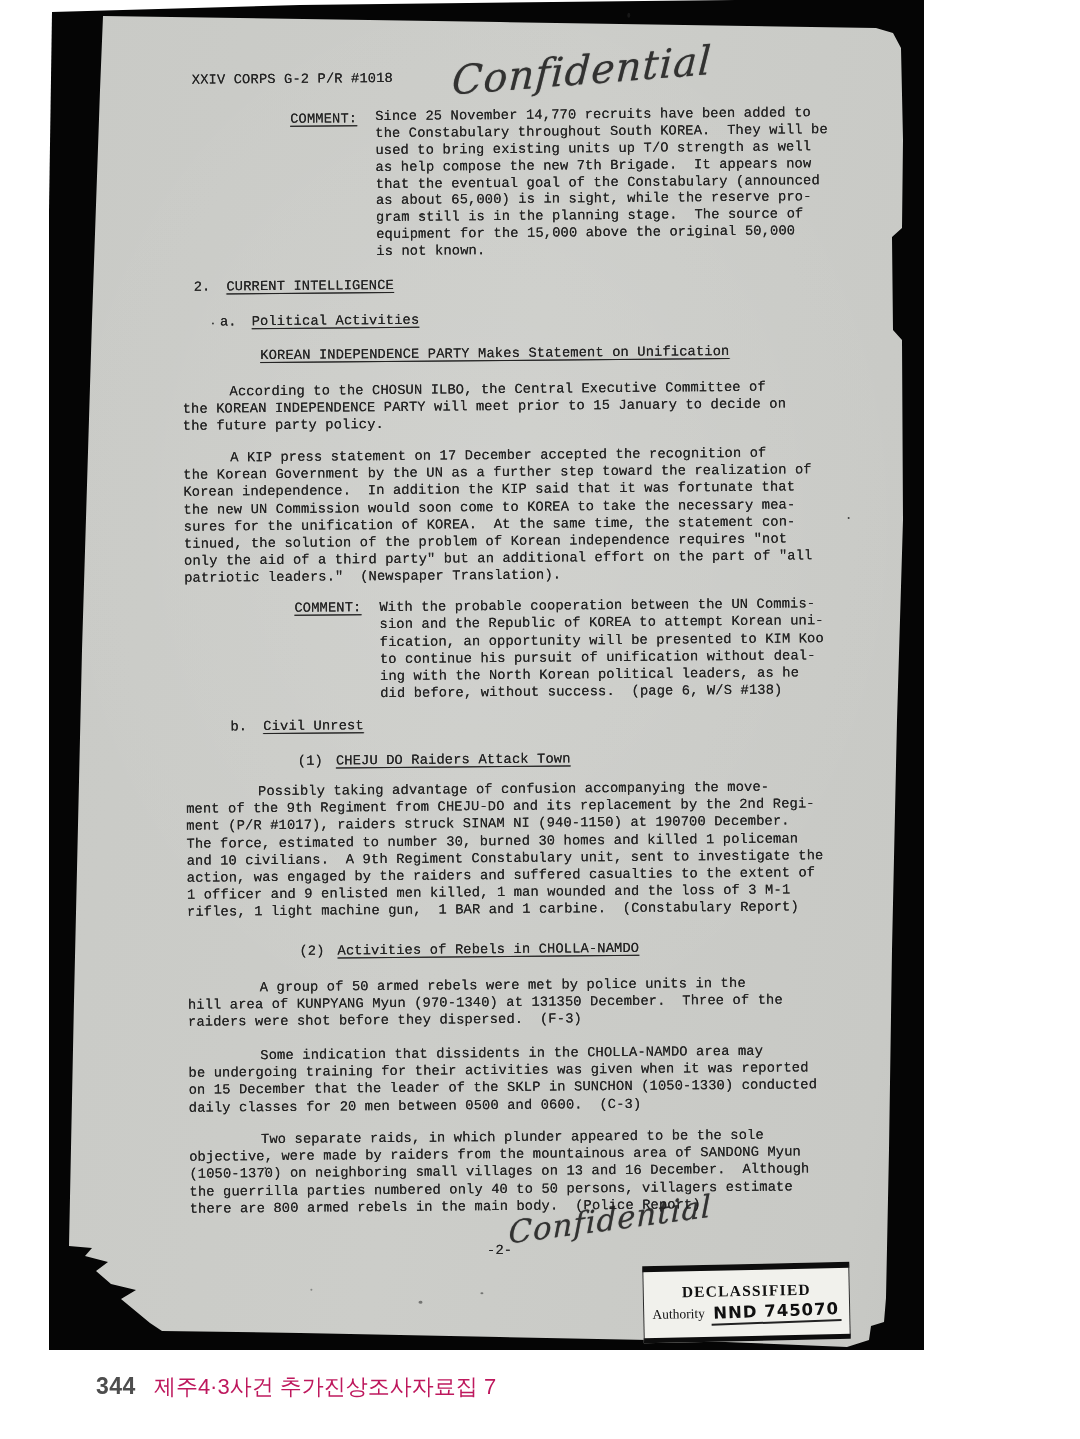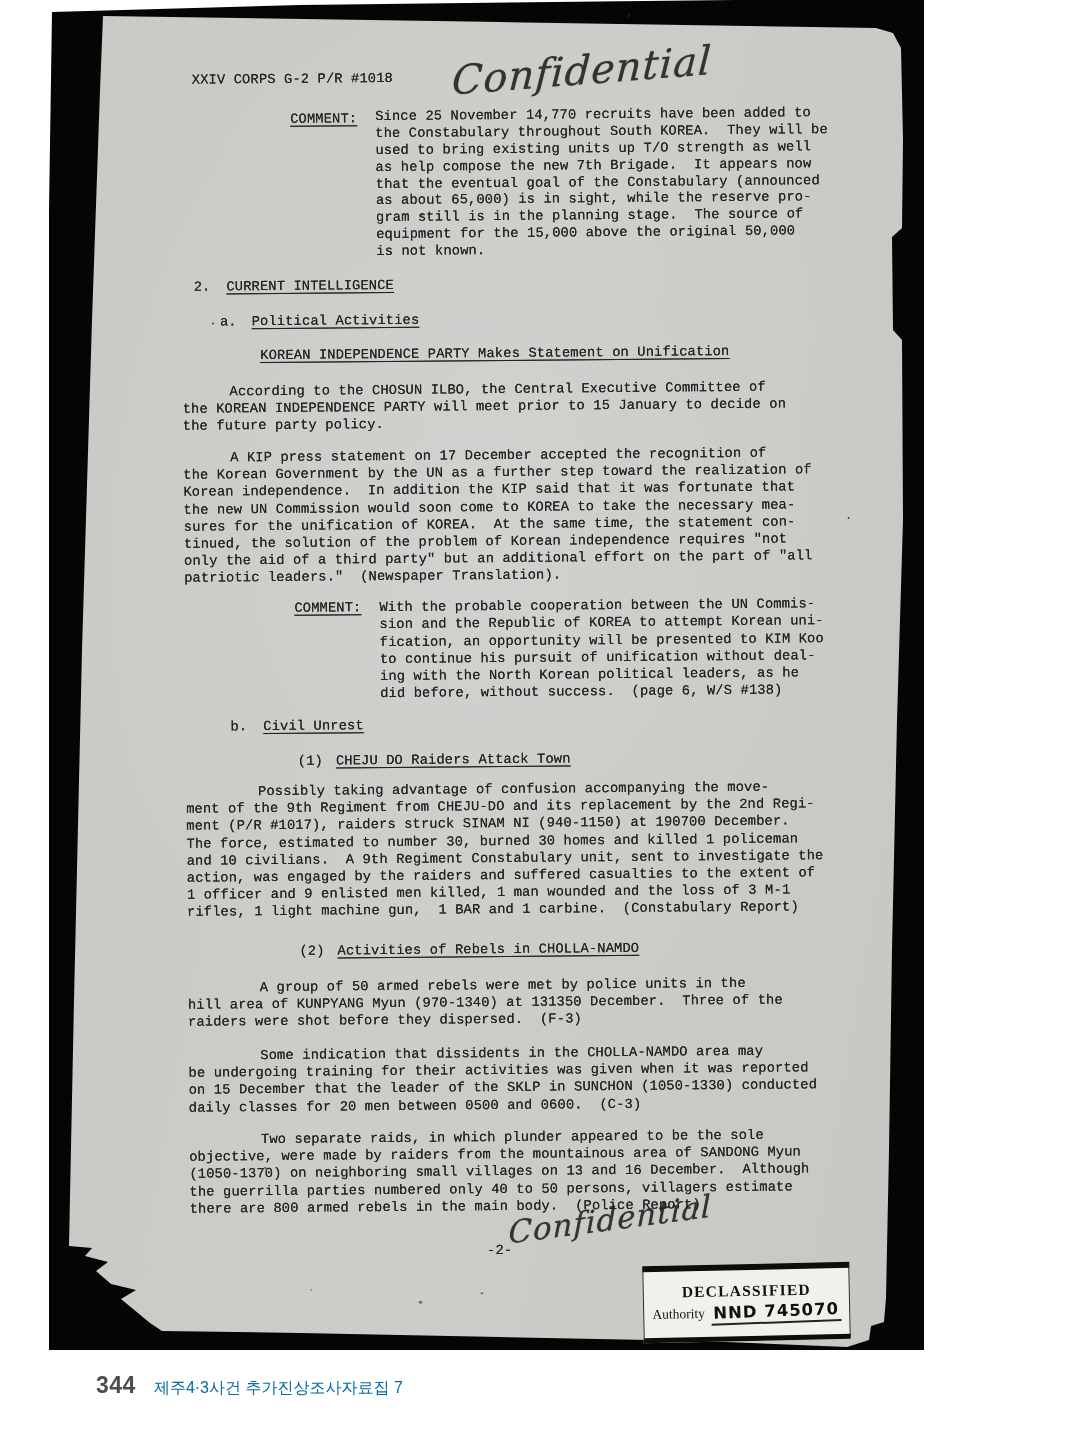--- a/index.html
+++ b/index.html
@@ -40,21 +40,21 @@
          transform:rotate(-1.2deg);display:flex;flex-direction:column;align-items:center;justify-content:center;
          font-family:"Liberation Serif","DejaVu Serif",serif;color:#101010;}
   .stamp-title{font-weight:bold;font-size:15.5px;letter-spacing:1.2px;line-height:18px;}
   .stamp-row{display:flex;align-items:baseline;gap:6px;margin-top:2px;}
   .stamp-auth{font-size:13.5px;}
   .stamp-val{font-family:"DejaVu Sans","Liberation Sans",sans-serif;font-size:16.5px;font-weight:bold;
              letter-spacing:1px;border-bottom:2px solid #222;transform:rotate(-1deg);padding:0 2px 1px 2px;}
   .caption{position:absolute;left:52px;top:1372px;display:flex;align-items:baseline;gap:18px;
            font-family:"Liberation Sans","DejaVu Sans",sans-serif;text-shadow:none;margin-left:44px;}
   .cap-num{font-size:23px;font-weight:bold;color:#4d4d4d;letter-spacing:.5px;}
-  .cap-title{font-size:16px;color:#0369a1;}
+  .cap-title{font-size:22px;color:#be185d;}
   .speck{position:absolute;background:#1c1c1c;border-radius:50%;opacity:.8;}
 </style>
 </head>
 <body>
 
 <div class="canvas">
   <div class="photo"></div>
   <div class="paper"></div>
 
   <div class="content">

